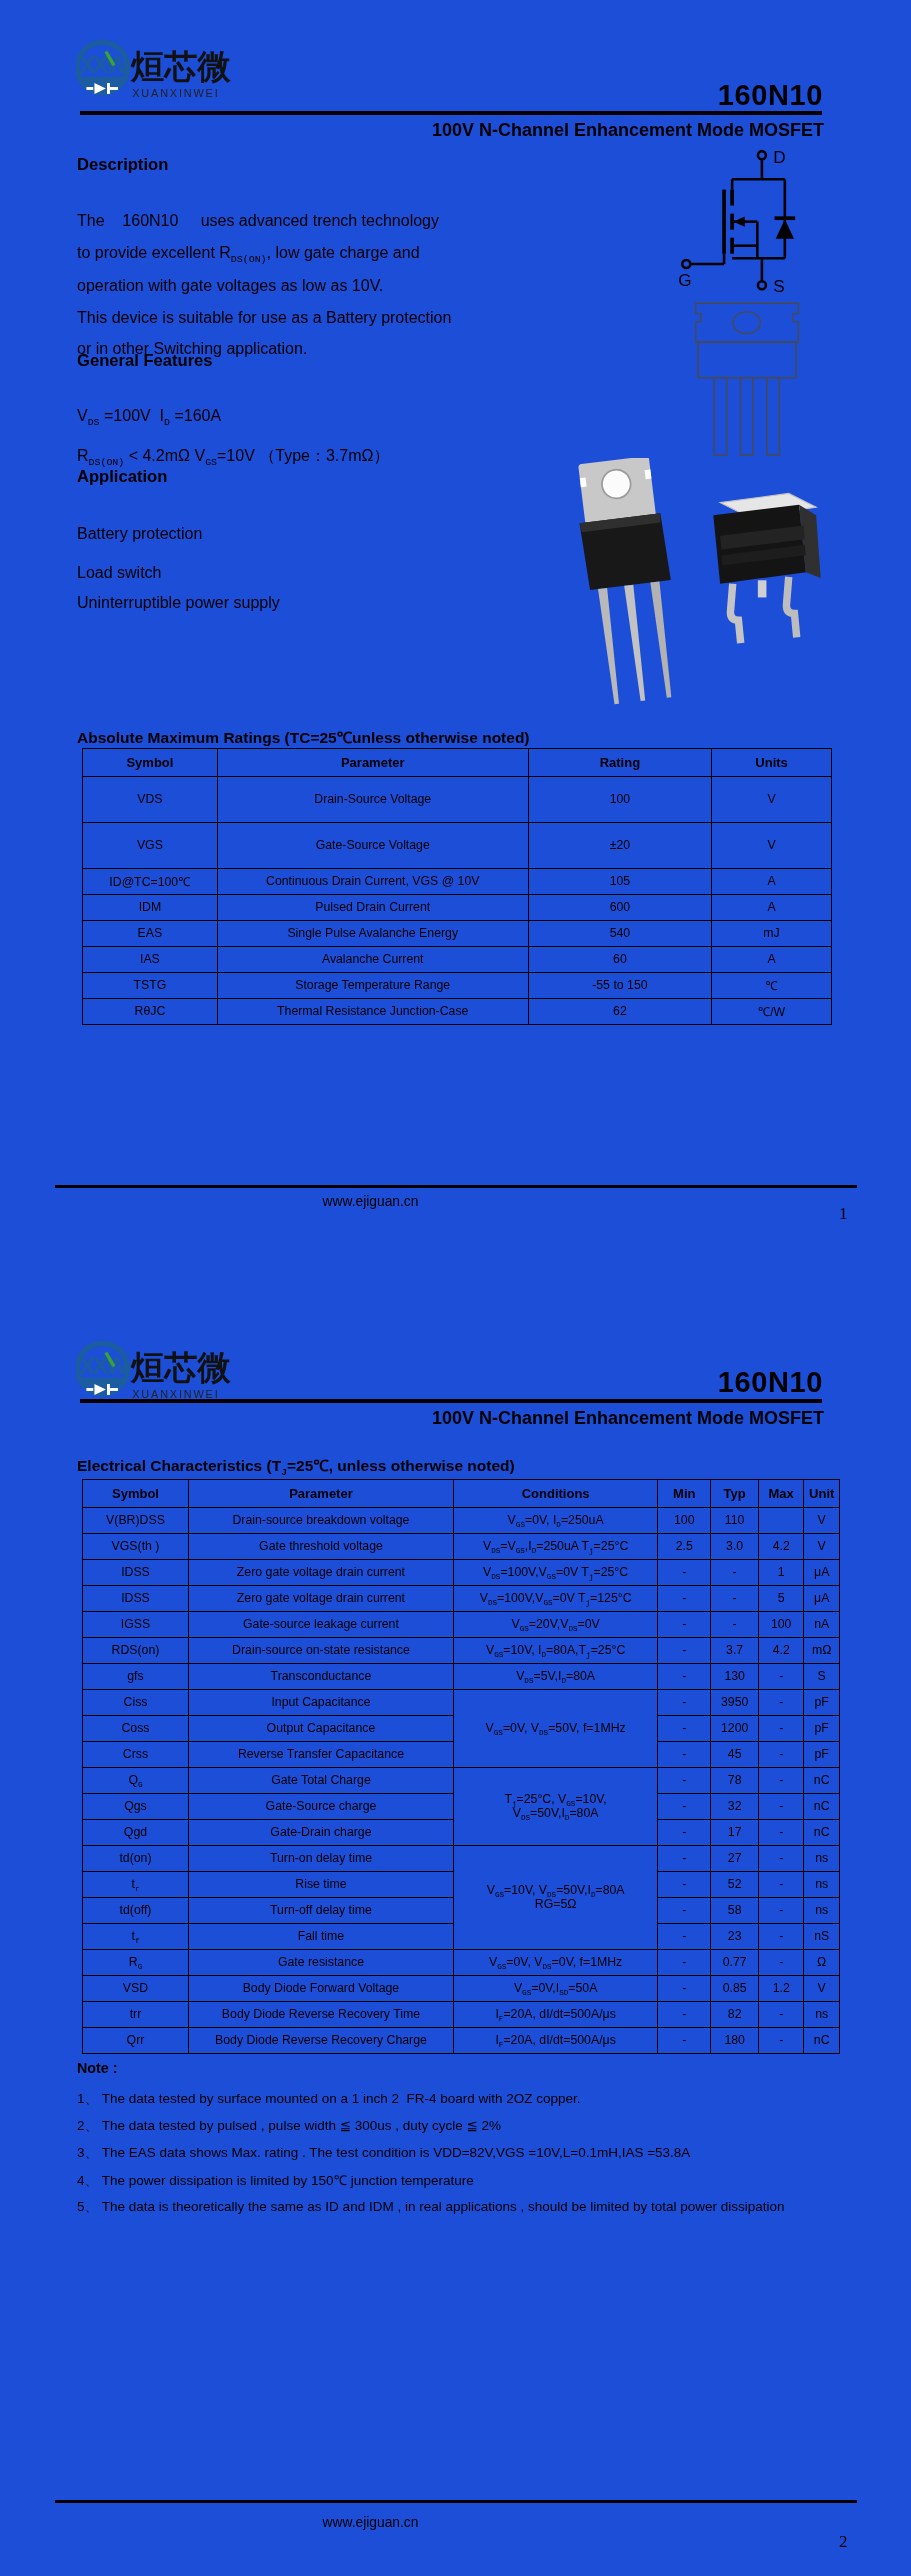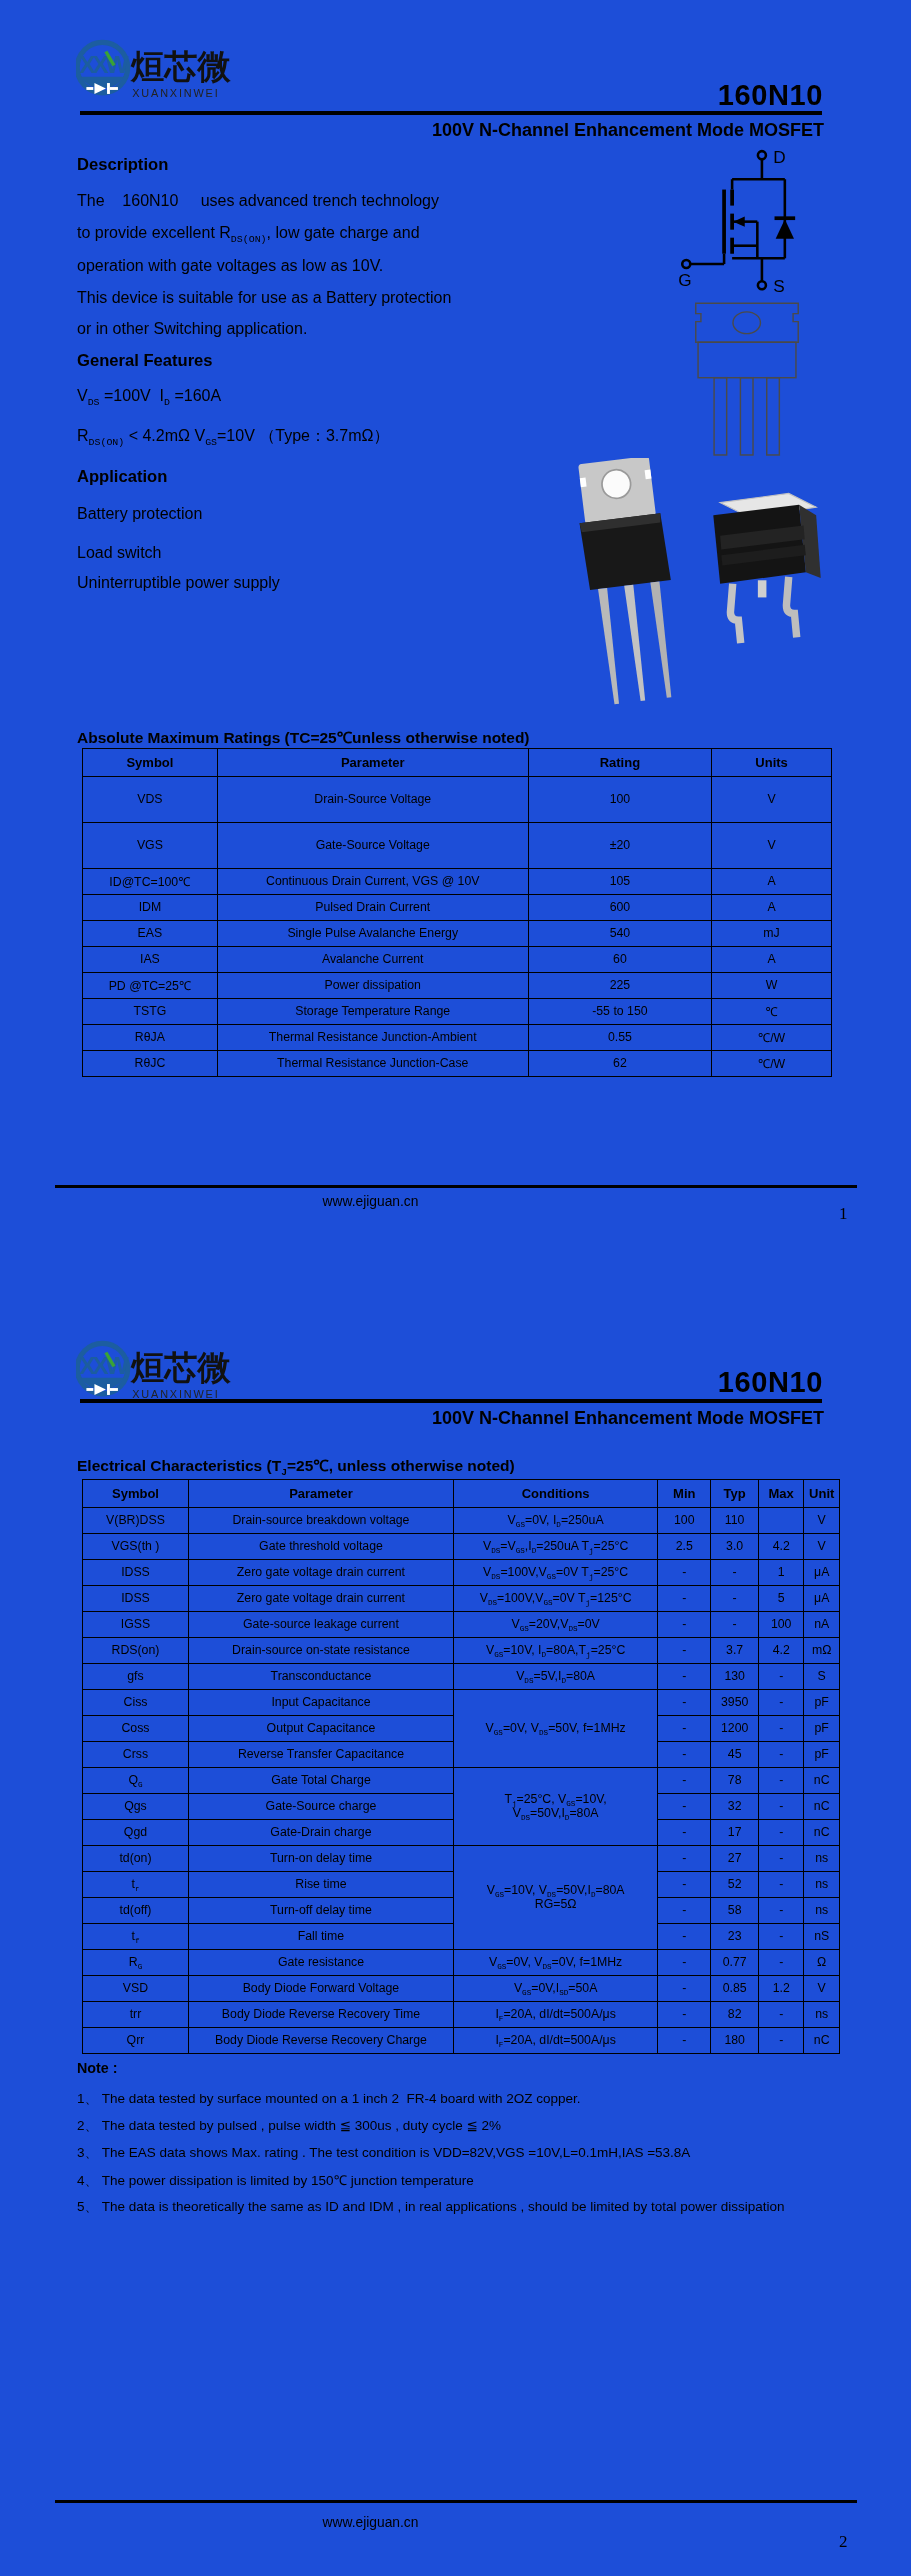--- a/index.html
+++ b/index.html
@@ -9,21 +9,21 @@
   
   .logo-svg{position:absolute;left:76px;top:32px;width:155px;height:78px;}
   .logo-svg.p2{top:45px;}
   .part-number{position:absolute;right:88px;top:81px;font-size:29px;font-weight:bold;line-height:1;letter-spacing:0.6px;}
   .part-number.p2{top:80px;}
   .hrule{position:absolute;left:80px;top:111px;width:742px;height:4px;background:#000;}
   .subtitle{position:absolute;right:87px;top:120px;font-size:18px;font-weight:bold;}
 
   
   .h-section{position:absolute;left:77px;font-size:16.6px;font-weight:bold;}
-  .body-line{position:absolute;left:77px;font-size:16px;white-space:pre-wrap;}
+  .body-line{position:absolute;left:77px;font-size:16px;white-space:pre-wrap;margin-top:20px;}
 
   
   .dtable{position:absolute;border-collapse:collapse;table-layout:fixed;border:1.7px solid #000;}
   .dtable th,.dtable td{border:1.1px solid #000;text-align:center;vertical-align:middle;padding:0.6px 2.3px;overflow:hidden;}
   .dtable thead th{font-weight:bold;font-size:13px;}
   .dtable td{font-size:12.3px;}
   .abs-table{left:82px;top:748px;width:750px;}
   .abs-table thead tr{height:27.5px;}
   .abs-table tbody tr{height:26px;}
   .abs-table tbody tr:nth-child(1),.abs-table tbody tr:nth-child(2){height:46px;}
@@ -201,36 +201,24 @@
           <td>540</td>
           <td>mJ</td>
         </tr>
         <tr>
           <td>IAS</td>
           <td>Avalanche Current</td>
           <td>60</td>
           <td>A</td>
         </tr>
         <tr>
-          <td>PD @TC=25℃</td>
-          <td>Power dissipation</td>
-          <td>225</td>
-          <td>W</td>
-        </tr>
-        <tr>
           <td>TSTG</td>
           <td>Storage Temperature Range</td>
           <td>-55 to 150</td>
           <td>℃</td>
-        </tr>
-        <tr>
-          <td>RθJA</td>
-          <td>Thermal Resistance Junction-Ambient</td>
-          <td>0.55</td>
-          <td>℃/W</td>
         </tr>
         <tr>
           <td>RθJC</td>
           <td>Thermal Resistance Junction-Case</td>
           <td>62</td>
           <td>℃/W</td>
         </tr>
       </tbody>
   </table>
 

